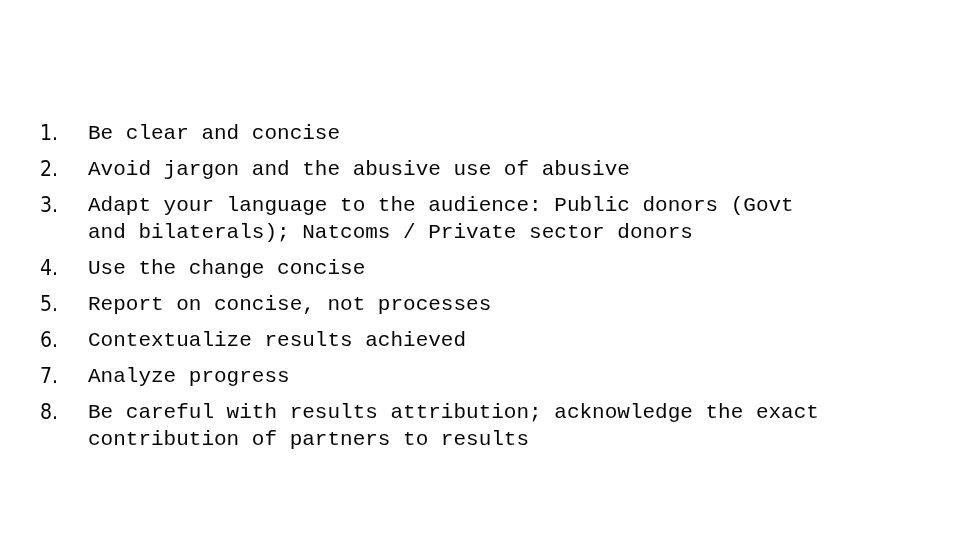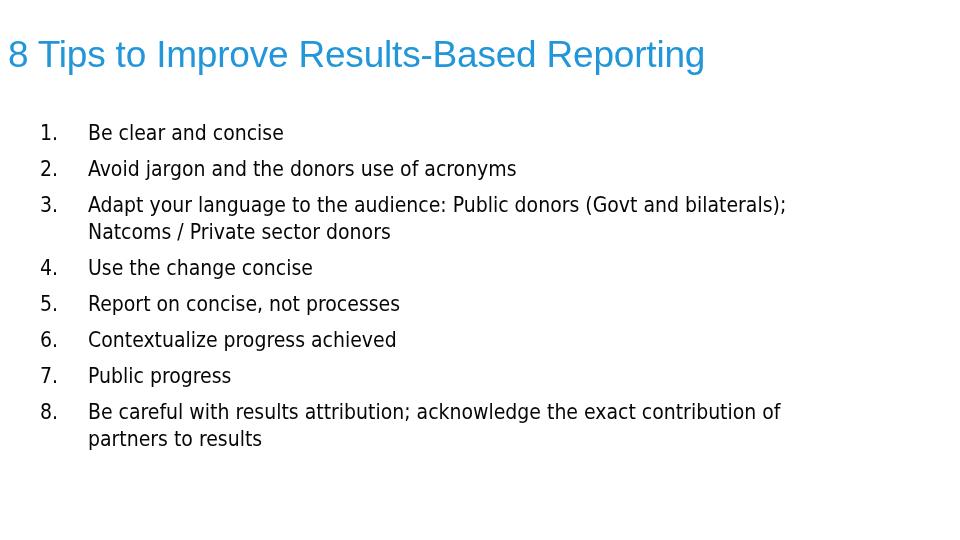--- a/index.html
+++ b/index.html
@@ -73,64 +73,64 @@
     text-align: left;
     font-family: "DejaVu Sans Condensed", "Liberation Sans", sans-serif;
     font-size: 21px;
     line-height: 27px;
     color: #060606;
     font-stretch: condensed;
   }
 
   .tip-text {
     display: block;
+    font-family: Liberation Mono, monospace;
   }
 </style>
 </head>
 <body>
 
 <div class="slide">
 
-  <h1 class="slide-title">8 Tips to Improve Results-Based Reporting</h1>
 
   <ol class="tips-list">
 
     <li class="tip-item">
       <span class="tip-number">1.</span>
       <span class="tip-text">Be clear and concise</span>
     </li>
 
     <li class="tip-item">
       <span class="tip-number">2.</span>
-      <span class="tip-text">Avoid jargon and the donors use of acronyms</span>
+      <span class="tip-text">Avoid jargon and the abusive use of abusive</span>
     </li>
 
     <li class="tip-item">
       <span class="tip-number">3.</span>
       <span class="tip-text">Adapt your language to the audience: Public donors (Govt and bilaterals); Natcoms / Private sector donors</span>
     </li>
 
     <li class="tip-item">
       <span class="tip-number">4.</span>
       <span class="tip-text">Use the change concise</span>
     </li>
 
     <li class="tip-item">
       <span class="tip-number">5.</span>
       <span class="tip-text">Report on concise, not processes</span>
     </li>
 
     <li class="tip-item">
       <span class="tip-number">6.</span>
-      <span class="tip-text">Contextualize progress achieved</span>
+      <span class="tip-text">Contextualize results achieved</span>
     </li>
 
     <li class="tip-item">
       <span class="tip-number">7.</span>
-      <span class="tip-text">Public progress</span>
+      <span class="tip-text">Analyze progress</span>
     </li>
 
     <li class="tip-item">
       <span class="tip-number">8.</span>
       <span class="tip-text">Be careful with results attribution; acknowledge the exact contribution of partners to results</span>
     </li>
 
   </ol>
 
 </div>

